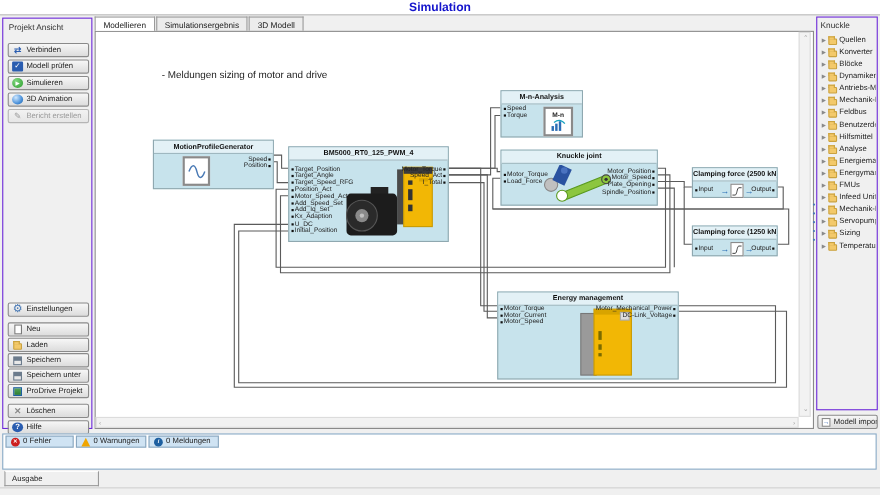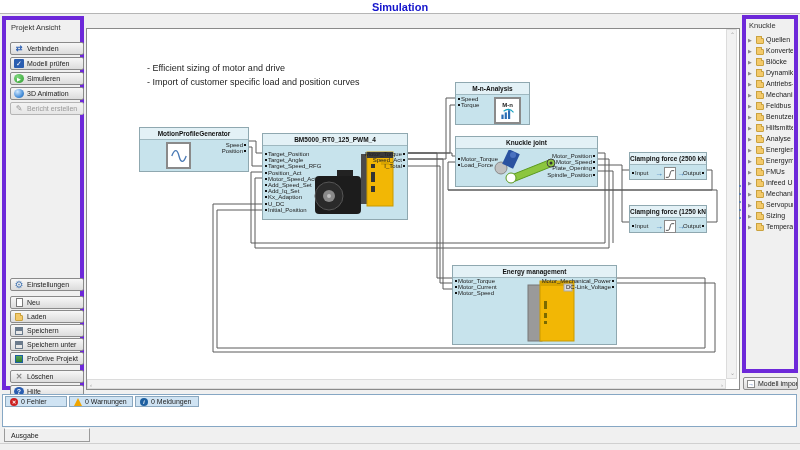--- a/index.html
+++ b/index.html
@@ -3,21 +3,21 @@
 <meta charset="utf-8">
 <style>
   * { margin:0; padding:0; box-sizing:border-box; }
   html,body { width:800px; height:450px; font-family:"Liberation Sans", sans-serif; background:#f0f0f0; overflow:hidden; }
   #root { position:relative; width:800px; height:450px; background:#f0f0f0; }
 
   
   .titlebar { position:absolute; left:0; top:0; width:800px; height:14px; background:#ffffff; border-bottom:1px solid #b5b5b5; text-align:center; font-size:11px; font-weight:bold; color:#1414cc; line-height:14px; }
 
   
-  .panel { position:absolute; background:#f0f0f0; border:4px solid #6d28d9; }
+  .panel { position:absolute; background:#f0f0f0; border:1px solid #6d28d9;text-align:right; }
   .panel-title { position:absolute; left:5px; top:3px; font-size:7.5px; color:#333; }
 
   
   .btn { position:absolute; left:4px; width:74px; height:13px; display:flex; align-items:center; gap:3px; padding:0 3px; font-size:7px; color:#222; background:linear-gradient(#f7f7f7,#dcdcdc); border:1px solid #8a8a8a; border-radius:2px; cursor:default; }
   .btn.disabled { color:#9a9a9a; background:linear-gradient(#f2f2f2,#e6e6e6); border-color:#b5b5b5; }
   .ic { width:10px; height:10px; flex:0 0 10px; display:inline-flex; align-items:center; justify-content:center; font-size:8px; line-height:10px; }
   .ic-connect { color:#2a5db0; font-weight:bold; }
   .ic-check { background:#2a5db0; color:#fff; font-size:7px; border-radius:1px; width:9px; height:9px; }
   .ic-play { background:radial-gradient(circle at 35% 30%, #7ed67e, #2e9e2e); color:#fff; font-size:5px; border-radius:50%; width:9px; height:9px; }
   .ic-3d { background:radial-gradient(circle at 35% 30%, #cfe8ff, #4a90d9 60%, #1d5fa0); border-radius:50%; width:9px; height:9px; }
@@ -171,25 +171,29 @@
     <div class="btn" style="top:350px">
         <span class="ic ic-delete">✕</span>
         <span>Löschen</span>
       </div>
     <div class="btn" style="top:365px">
         <span class="ic ic-help">?</span>
         <span>Hilfe</span>
       </div>
   </div>
 
+  <div class="tabs">
+    <div class="tab active">Modellieren</div>
+    <div class="tab">Simulationsergebnis</div>
+    <div class="tab">3D Modell</div>
+  </div>
 
   <div class="canvas"></div>
   <div class="bullets">
-      <div class="bullet-line">- Efficient sizing of motor and drive</div>
-      <div class="bullet-line">- Import of customer specific load and position curves</div>
+      <div class="bullet-line">- Meldungen sizing of motor and drive</div>
     </div>
 
   <div class="block" style="left:139px;top:127px;width:110px;height:45px;">
     <div class="block-header">MotionProfileGenerator</div>
     <div class="icon-box" style="left:26px;top:14px;width:25px;height:27px;">
       <svg viewBox="0 0 20 22" width="18" height="20">
           <path d="M2,11 C5,3 8,3 10,11 C12,19 15,19 18,11" stroke="#4a7ab5" fill="none" stroke-width="1.5"></path>
         </svg>
     </div>
     <div class="ports outputs" style="top:14px">

